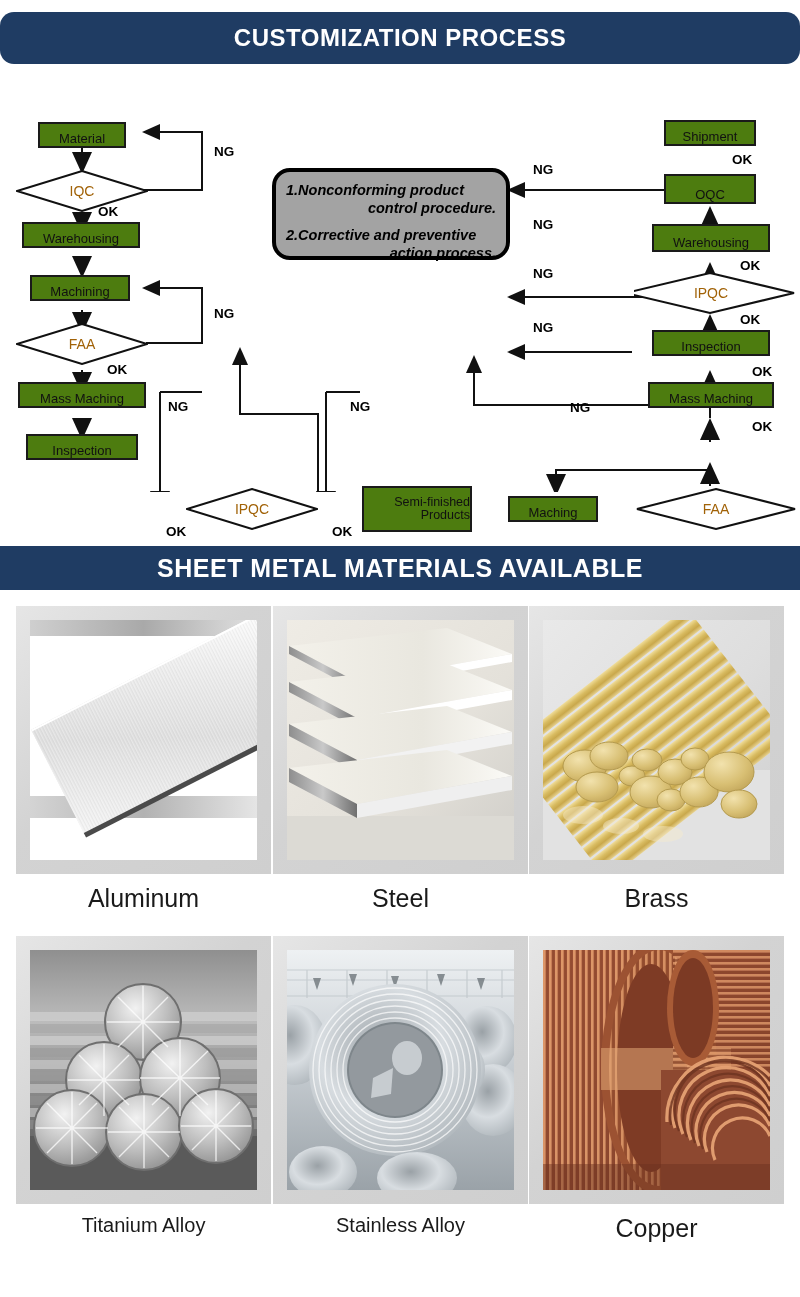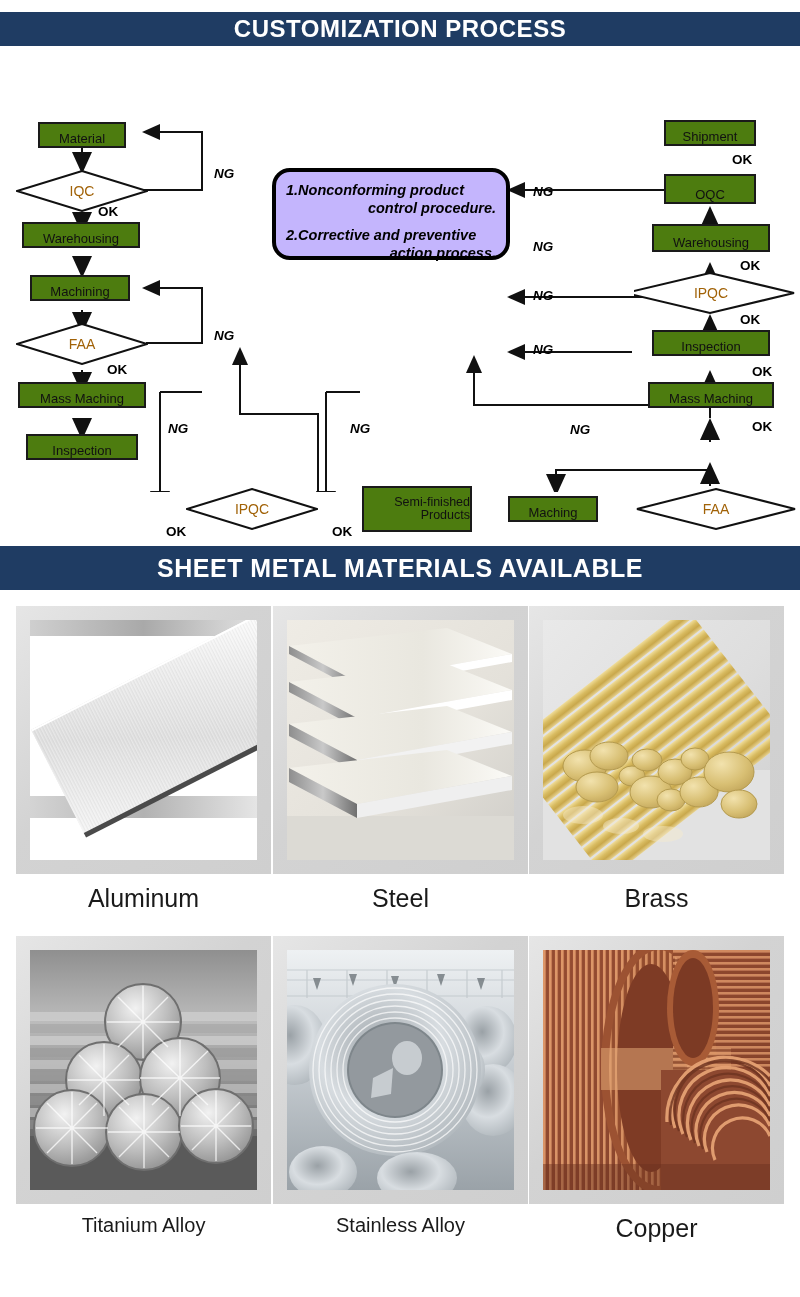--- a/index.html
+++ b/index.html
@@ -4,21 +4,21 @@
 <style>
   html,body{margin:0;padding:0;background:#ffffff;}
   body{width:800px;height:1297px;position:relative;overflow:hidden;
        font-family:"Liberation Sans","DejaVu Sans",sans-serif;color:#000;}
 
   
   .band{position:absolute;left:0;width:800px;background:#1f3c63;
         display:flex;align-items:center;justify-content:center;}
   .band-text{color:#ffffff;font-weight:bold;letter-spacing:.5px;
              text-align:center;white-space:nowrap;}
-  #band-1{top:12px;height:34px;}
+  #band-1{top:12px;height:52px;border-radius:14px;}
   #band-1 .band-text{font-size:24px;}
   #band-2{top:546px;height:44px;}
   #band-2 .band-text{font-size:25px;}
 
   
   #flow{position:absolute;left:0;top:62px;width:800px;height:430px;}
   #flow svg{position:absolute;left:0;top:0;}
 
   .wm{position:absolute;left:300px;top:20px;width:220px;height:36px;
       color:#f2f2f2;font-size:22px;font-weight:bold;letter-spacing:2px;
@@ -29,30 +29,30 @@
         border:2px solid #1a1a1a;display:flex;align-items:flex-end;
         justify-content:center;text-align:center;line-height:1.05;
         font-size:13px;color:#111;}
   .node.two-line{font-size:12.5px;}
 
   .dia{position:absolute;display:flex;align-items:center;
        justify-content:center;font-size:14px;color:#a16207;}
   .dia .dshape{position:absolute;left:0;top:0;width:100%;height:100%;}
   .dia .dtxt{position:relative;z-index:2;}
 
-  .bigbox{position:absolute;box-sizing:border-box;background:#c4b5fd;
+  .bigbox{position:absolute;box-sizing:border-box;background:#a3a3a3;
           border:4px solid #000;border-radius:18px;
           font-style:italic;font-weight:bold;font-size:14.5px;
           line-height:1.22;color:#000;padding:10px 10px 8px 10px;}
   .bigbox p{margin:0;}
   .bigbox p.sp{margin-top:10px;}
   .bigbox .ind{display:block;padding-left:12px;text-align:right;}
 
   .tag{position:absolute;font-weight:bold;font-size:13.5px;color:#000;}
-  .tag.ng{font-style:italic;margin-top:22px;}
+  .tag.ng{}
 
   
   #materials{position:absolute;left:0;top:606px;width:800px;height:690px;}
   .mrow{position:absolute;left:0;width:800px;height:330px;}
   #mrow-1{top:0;}
   #mrow-2{top:330px;}
   .card{position:absolute;width:255px;}
   .card.c1{left:16px;} .card.c2{left:273px;} .card.c3{left:529px;}
   .thumb{position:relative;width:255px;height:268px;overflow:hidden;
          background:linear-gradient(135deg,#e6e6e6 0%,#d3d3d3 45%,#cfcfcf 100%);}

